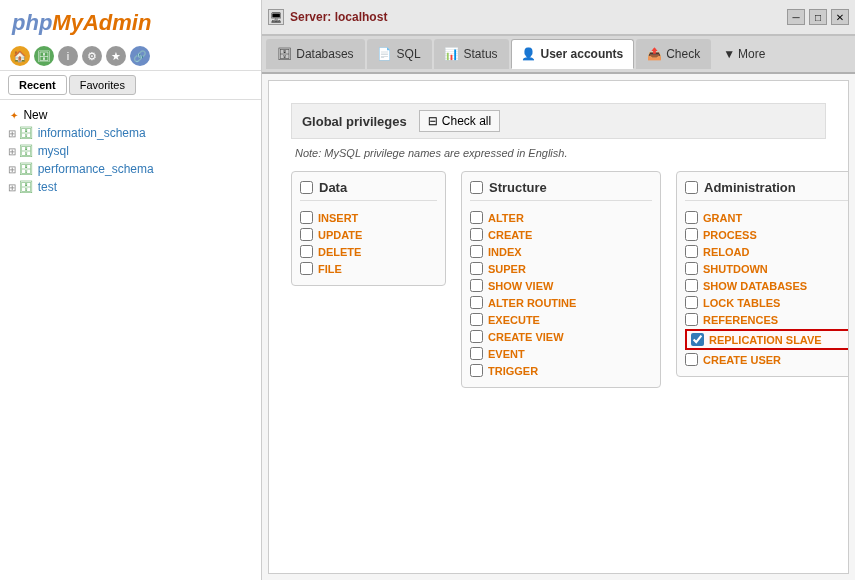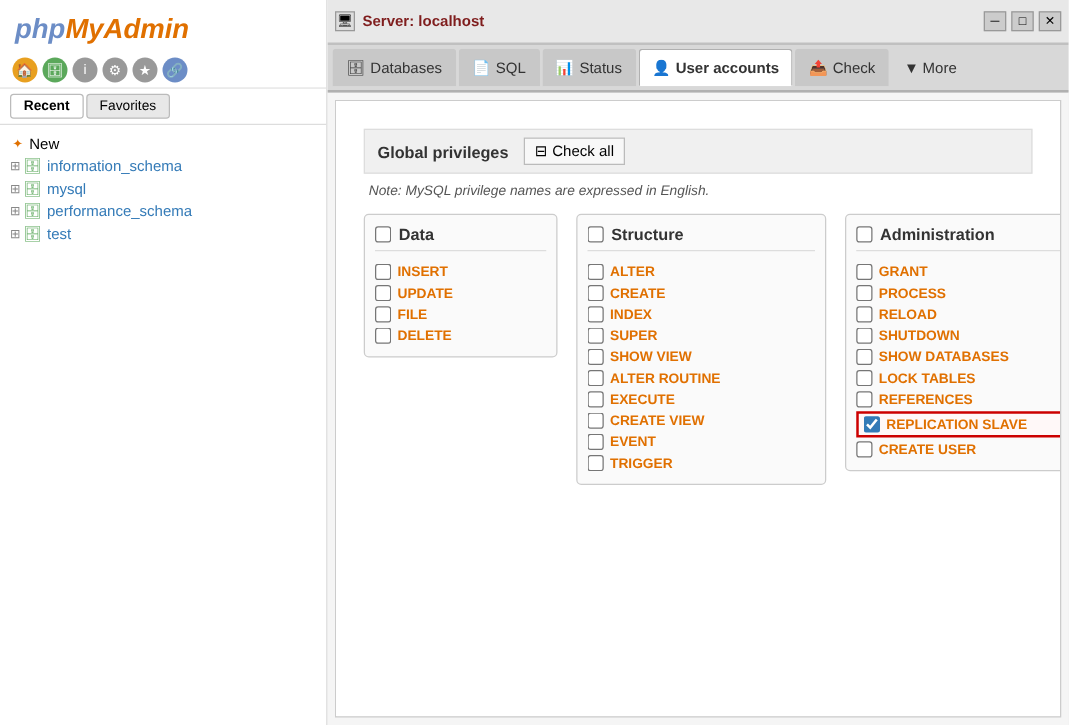--- a/index.html
+++ b/index.html
@@ -376,25 +376,25 @@
         <div class="priv-item">
           <input type="checkbox" style="">
           <label>INSERT</label>
         </div>
         <div class="priv-item">
           <input type="checkbox" style="">
           <label>UPDATE</label>
         </div>
         <div class="priv-item">
           <input type="checkbox" style="">
+          <label>DELETE</label>
+        </div>
+        <div class="priv-item">
+          <input type="checkbox" style="">
           <label>FILE</label>
-        </div>
-        <div class="priv-item">
-          <input type="checkbox" style="">
-          <label>DELETE</label>
         </div>
       </div>
 
       <div class="priv-box priv-box-wide">
         <div class="priv-box-header">
           <input type="checkbox" style="">
           <span>Structure</span>
         </div>
         <div class="priv-item">
           <input type="checkbox" style="">

